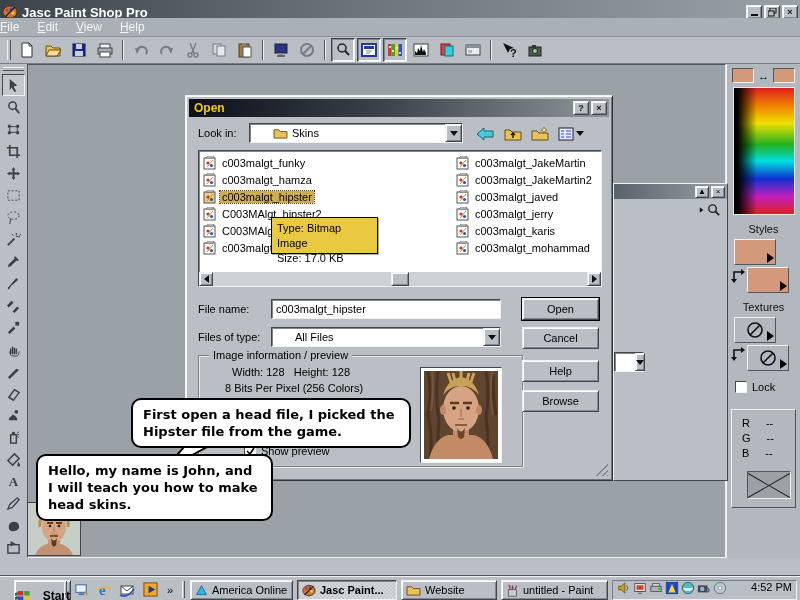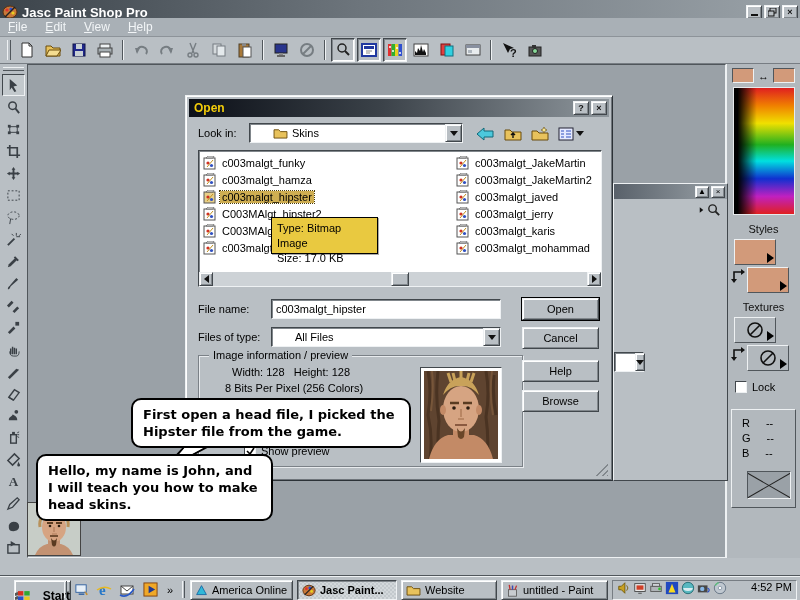--- a/index.html
+++ b/index.html
@@ -9,21 +9,21 @@
   .btn3d { background:#b9bfc4; border:1px solid; border-color:#eef1f3 #41474c #41474c #eef1f3; box-shadow:inset 1px 1px 0 #fff, inset -1px -1px 0 #81878c; }
   .btn3d.pressed { border-color:#41474c #eef1f3 #eef1f3 #41474c; box-shadow:inset 1px 1px 0 #81878c, inset -1px -1px 0 #fff; }
   .field { background:#fff; border:1px solid; border-color:#41474c #eef1f3 #eef1f3 #41474c; box-shadow:inset 1px 1px 0 #80868b;padding-left:20px; }
 
   
   .titlebar { position:absolute; left:0; top:0; width:800px; height:18px;
     background:linear-gradient(90deg,#3c444b 0%,#6d757c 45%,#9aa2a8 100%);
     display:flex; align-items:center; padding:12px 2px; }
   .titlebar .ttl { color:#fff; font-weight:bold; font-size:13px; margin-left:4px; flex:1; }
   .winbtn { width:16px; height:14px; margin-left:2px; display:flex; align-items:center; justify-content:center; font-size:9px; font-weight:bold; color:#111; }
-  .menubar { position:absolute; left:0; top:18px; width:800px; height:19px; background:#a9b0b6; display:flex; align-items:center; padding-left:8px; gap:18px; border-bottom:1px solid #8d9399; }
+  .menubar { position:absolute; left:0; top:18px; width:800px; height:19px; background:#a9b0b6; display:flex; align-items:center; padding-left:0; gap:18px; border-bottom:1px solid #8d9399; }
   .menu-item { color:#f2f5f7; font-size:12px; }
   .menu-item::first-letter { text-decoration:underline; }
   .toolbar { position:absolute; left:0; top:37px; width:800px; height:27px; background:#b9bfc4; display:flex; align-items:center; padding-left:4px; border-bottom:1px solid #777d83; }
   .grip { width:4px; height:20px; border-left:1px solid #eef1f3; border-right:1px solid #50565b; margin:0 3px; }
   .tbtn { width:24px; height:24px; display:flex; align-items:center; justify-content:center; margin:0 1px; }
   .tbtn.flat { border:1px solid transparent; }
   .tsep { width:2px; height:20px; border-left:1px solid #50565b; border-right:1px solid #eef1f3; margin:0 4px; }
 
   
   .workspace { position:absolute; left:27px; top:64px; width:699px; height:494px; background:#9aa1a7; border:1px solid; border-color:#50565b #eef1f3 #eef1f3 #50565b; }

